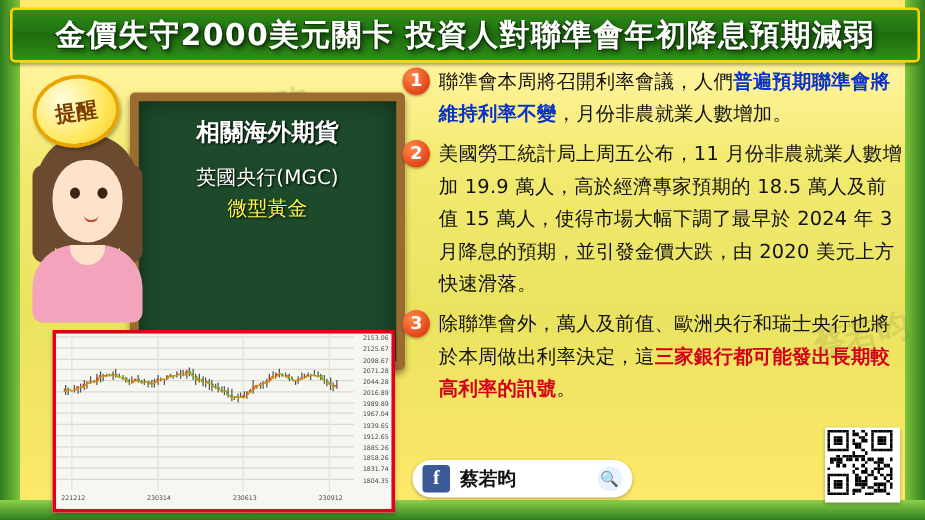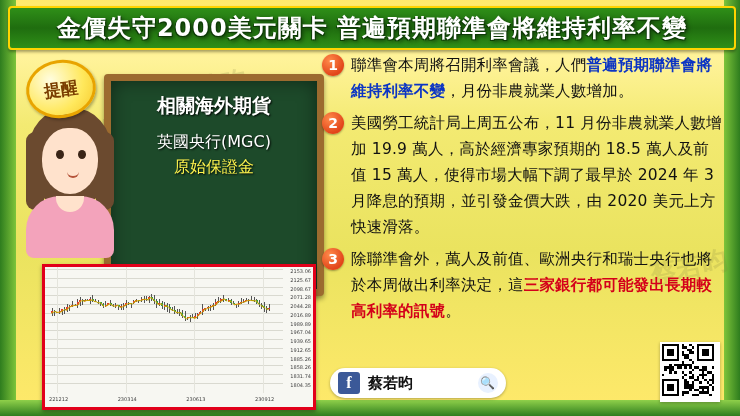--- a/index.html
+++ b/index.html
@@ -110,21 +110,21 @@
 
   <div class="side-bar left"></div>
   <div class="side-bar right"></div>
   <div class="bottom-bar"></div>
 
   <div class="watermark" style="left:40px;top:120px;">蔡若昀</div>
   <div class="watermark" style="left:170px;top:70px;">蔡若昀</div>
   <div class="watermark" style="left:650px;top:250px;">蔡若昀</div>
 
   <div class="title-banner">
-    <div class="title-text">金價失守2000美元關卡 普遍預期聯準會將維持利率不變</div>
+    <div class="title-text">金價失守2000美元關卡 投資人對聯準會年初降息預期減弱</div>
   </div>
 
   <div class="left-col">
 
     <div class="reminder">
       <span>提醒</span>
     </div>
 
     <div class="avatar">
       <div class="av-hair"></div>
@@ -134,21 +134,21 @@
       <div class="av-eye l"></div>
       <div class="av-eye r"></div>
       <div class="av-mouth"></div>
       <div class="av-body"></div>
       <div class="av-collar"></div>
     </div>
 
     <div class="board">
       <div class="board-title">相關海外期貨</div>
       <div class="board-line white">英國央行(MGC)</div>
-      <div class="board-line">原始保證金</div>
+      <div class="board-line">微型黃金</div>
     </div>
 
     <div class="chart-panel">
       <div class="chart-inner" id="chart-inner">
         <div class="chart-ylabels" id="chart-ylabels">
             <div class="chart-ylabel" style="top: 0px;">2153.06</div>
             <div class="chart-ylabel" style="top: 8.76923px;">2125.67</div>
             <div class="chart-ylabel" style="top: 17.5385px;">2098.67</div>
             <div class="chart-ylabel" style="top: 26.3077px;">2071.28</div>
             <div class="chart-ylabel" style="top: 35.0769px;">2044.28</div>

